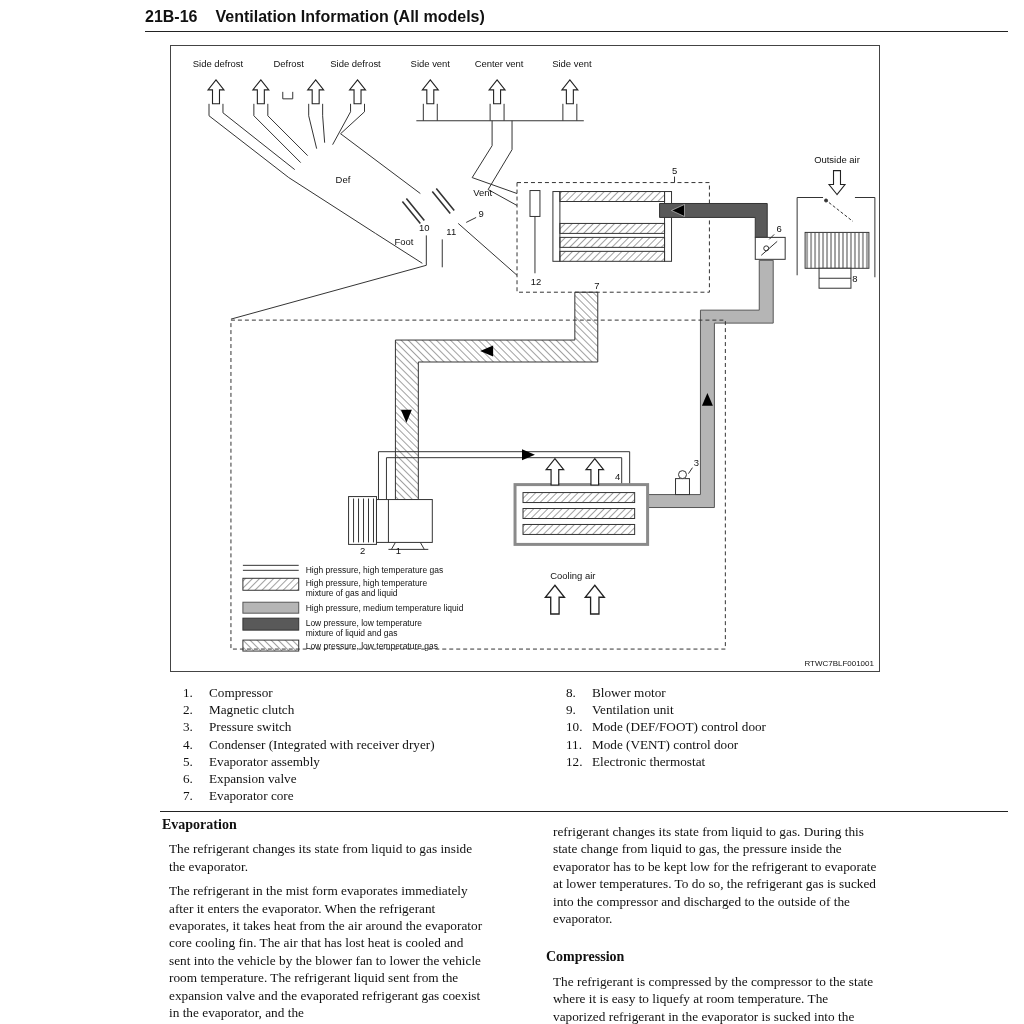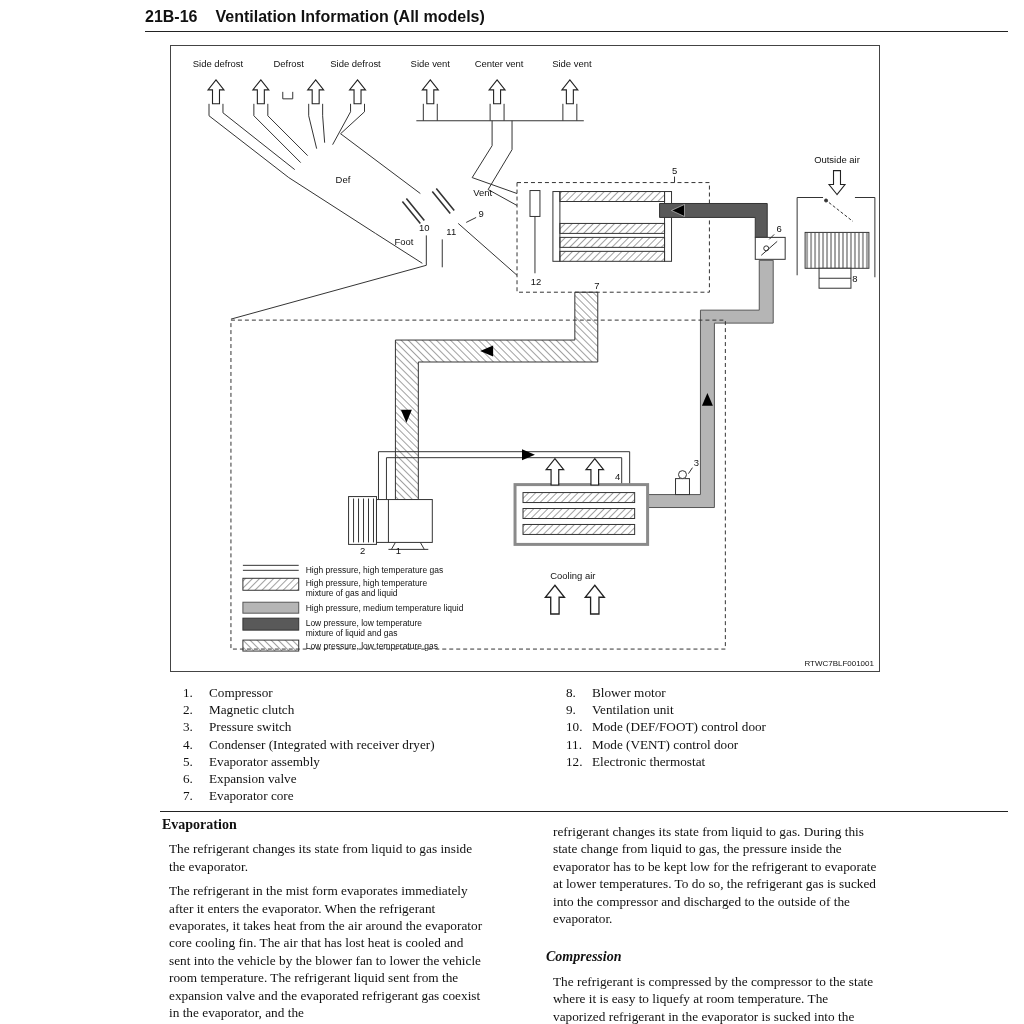--- a/index.html
+++ b/index.html
@@ -21,21 +21,21 @@
   .parts .item{display:flex;}
   .parts .n{width:26px;flex:0 0 26px;}
   .parts .lb{margin-left:0;}
   .parts.pl{left:183px;width:360px;}
   .parts.pr{left:566px;width:330px;}
   .col{position:absolute;top:816px;font-size:13.3px;line-height:17.4px;text-align:left;}
   .col.left{left:162px;width:330px;}
   .col.right{left:546px;width:338px;}
   .col h3{font-size:14px;margin:0 0 1px 0;font-weight:bold;font-family:"Liberation Serif",serif;}
   .col p{margin:7px;}
-  .col h3.gap{margin-top:21px;font-style:italic;}
+  .col h3.gap{margin-top:21px;}
 </style>
 </head>
 <body>
 
 <div class="page">
 
   <div class="hdr">
     <span class="code">21B-16</span><span>Ventilation Information (All models)</span>
   </div>
   <div class="rule top"></div>

